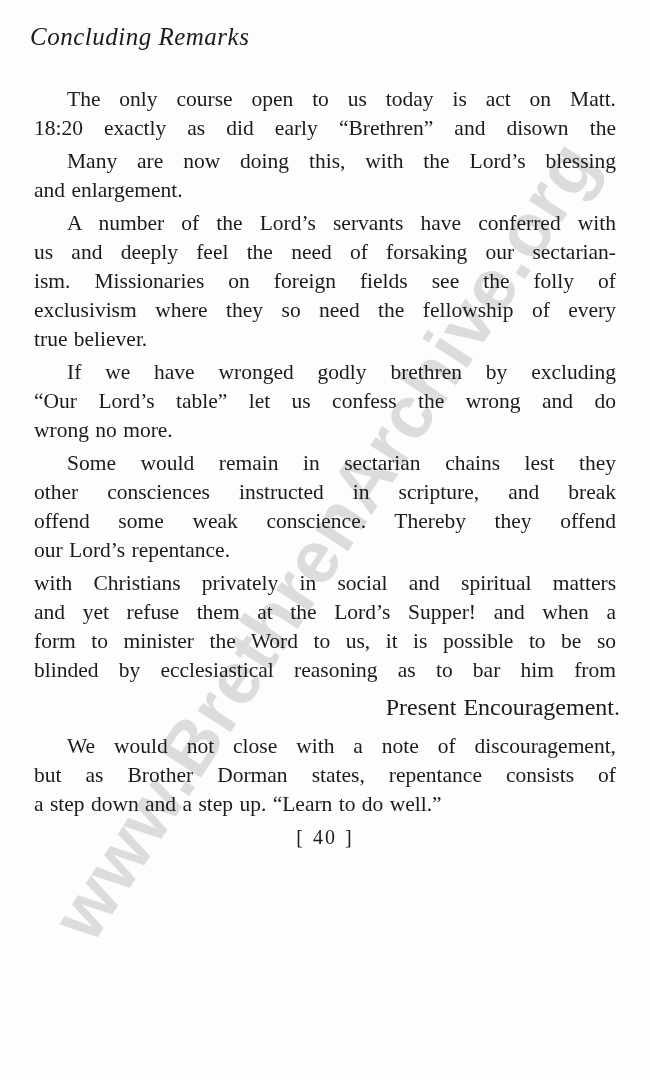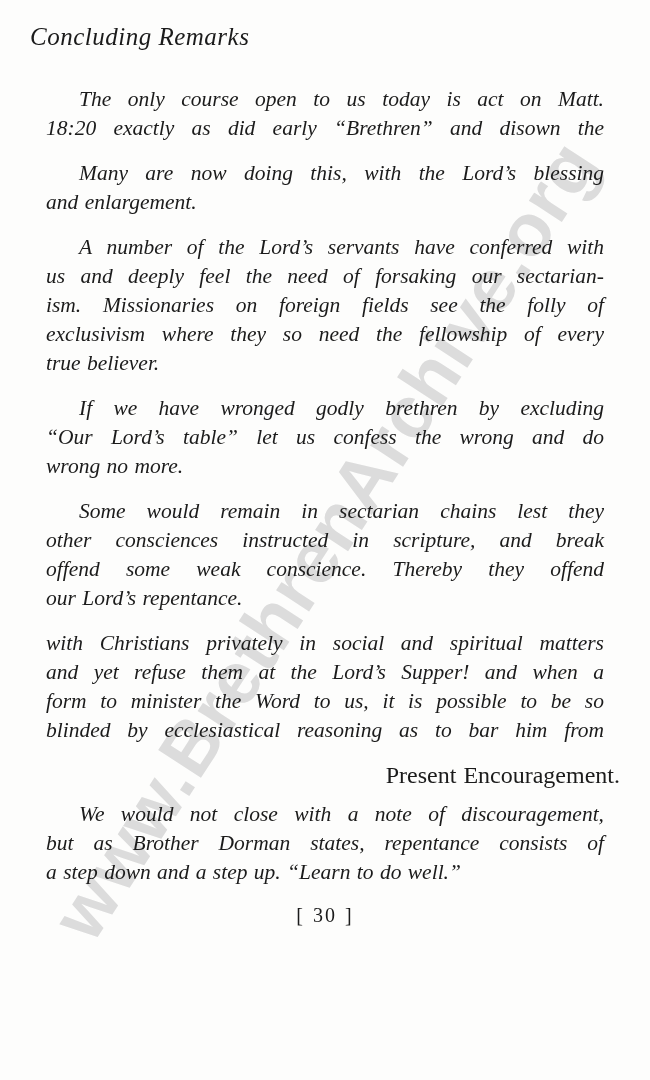--- a/index.html
+++ b/index.html
@@ -41,21 +41,21 @@
     font-size: 25px;
     line-height: 30px;
     letter-spacing: 0.5px;
   }
   .bodytext {
     margin-top: 33px;
     font-size: 21.5px;
     line-height: 29px;
     word-spacing: 1px;
   }
-  .para { margin: 16px; font-style: italic; }
+  .para { margin: 4px; }
   .line {
     text-align: justify;
     text-align-last: justify;
   }
   .line.para-first { text-indent: 33px; }
   .line.para-last { text-align-last: left; }
   .section-heading {
     margin-top: 8px;
     text-align: right;
     font-size: 24px;
@@ -122,17 +122,17 @@
       </div>
 
       <div class="section-heading">Present Encouragement.</div>
 
       <div class="para closing">
         <div class="line para-first">We would not close with a note of discouragement,</div>
         <div class="line">but as Brother Dorman states, repentance consists of</div>
         <div class="line para-last">a step down and a step up.  “Learn to do well.”</div>
       </div>
 
-      <div class="page-number">[ 30 ]</div>
+      <div class="page-number">[ 40 ]</div>
 
     </div>
   </div>
 </div>
 
 </body></html>

